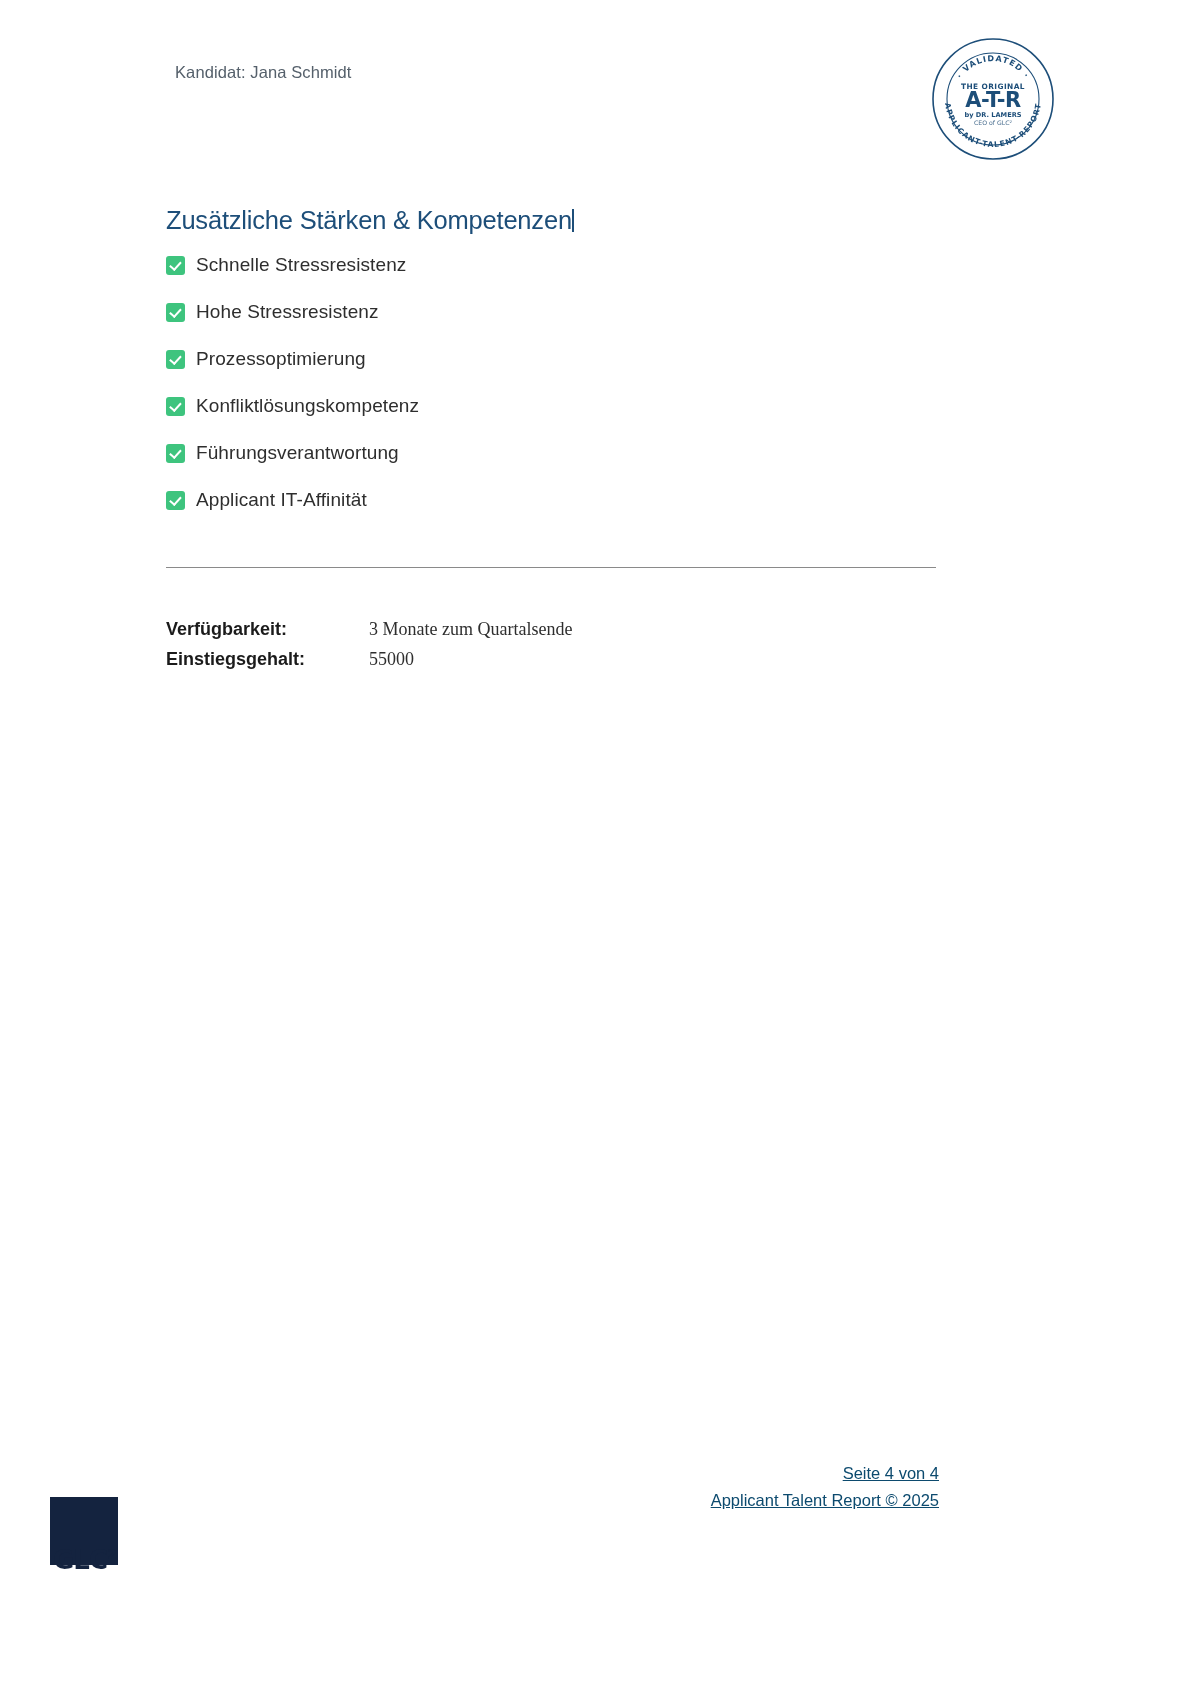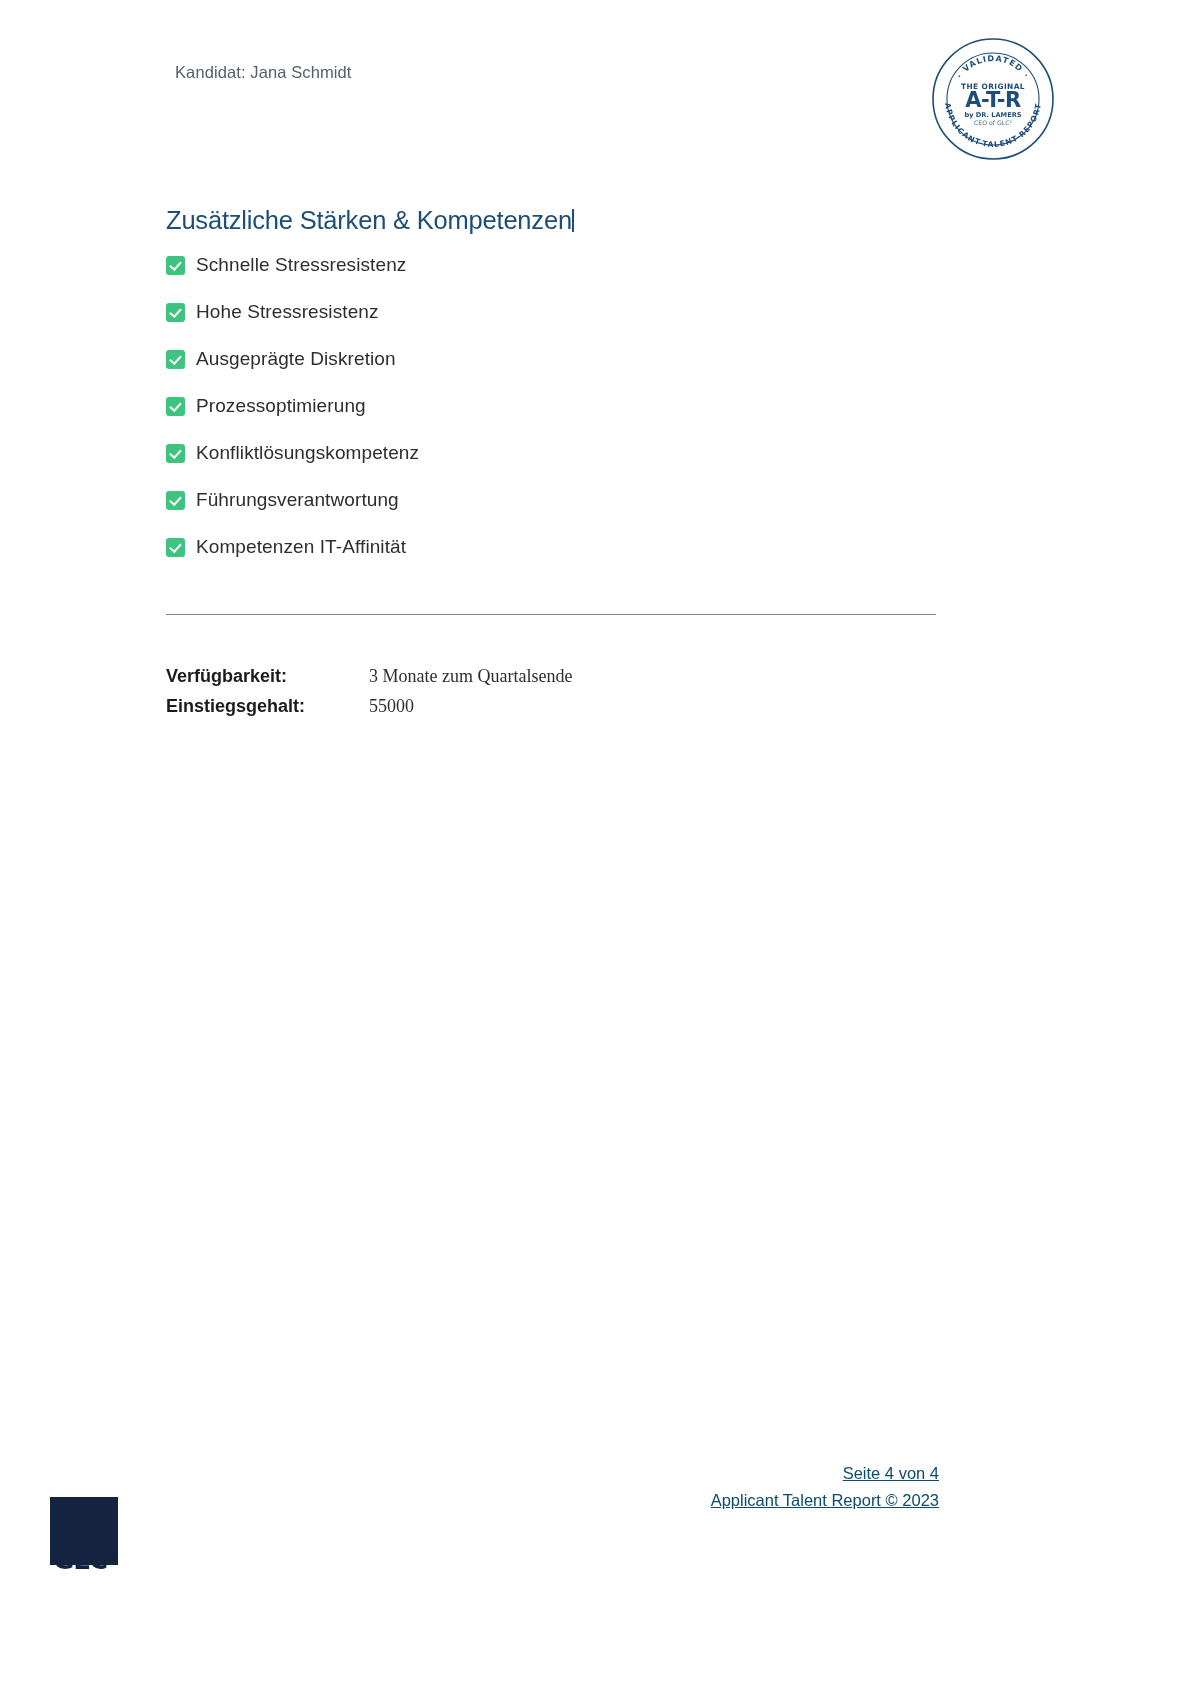--- a/index.html
+++ b/index.html
@@ -198,56 +198,52 @@
     <li>
       <span class="check-box"></span>
       <span>Schnelle Stressresistenz</span>
     </li>
     <li>
       <span class="check-box"></span>
       <span>Hohe Stressresistenz</span>
     </li>
     <li>
       <span class="check-box"></span>
-      <span>Ausgeprägte Diskretion</span>
-    </li>
-    <li>
-      <span class="check-box"></span>
       <span>Prozessoptimierung</span>
     </li>
     <li>
       <span class="check-box"></span>
       <span>Konfliktlösungskompetenz</span>
     </li>
     <li>
       <span class="check-box"></span>
       <span>Führungsverantwortung</span>
     </li>
     <li>
       <span class="check-box"></span>
-      <span>Kompetenzen IT-Affinität</span>
+      <span>Applicant IT-Affinität</span>
     </li>
   </ul>
 
   <div class="divider"></div>
 
   <div class="section-two">
     <div class="kv-row">
       <div class="kv-key">Verfügbarkeit:</div>
       <div class="kv-val">3 Monate zum Quartalsende</div>
     </div>
     <div class="kv-row">
       <div class="kv-key">Einstiegsgehalt:</div>
       <div class="kv-val">55000</div>
     </div>
   </div>
 
 </div>
 
 <div class="footer-text">
   <div>Seite 4 von 4</div>
-  <div>Applicant Talent Report © 2023</div>
+  <div>Applicant Talent Report © 2025</div>
 </div>
 
 <div class="logo-wrap">
   <div class="logo-square"></div>
   <div class="logo-label"><span>GLC</span><sup>2</sup></div>
 </div>
 
 </body></html>

